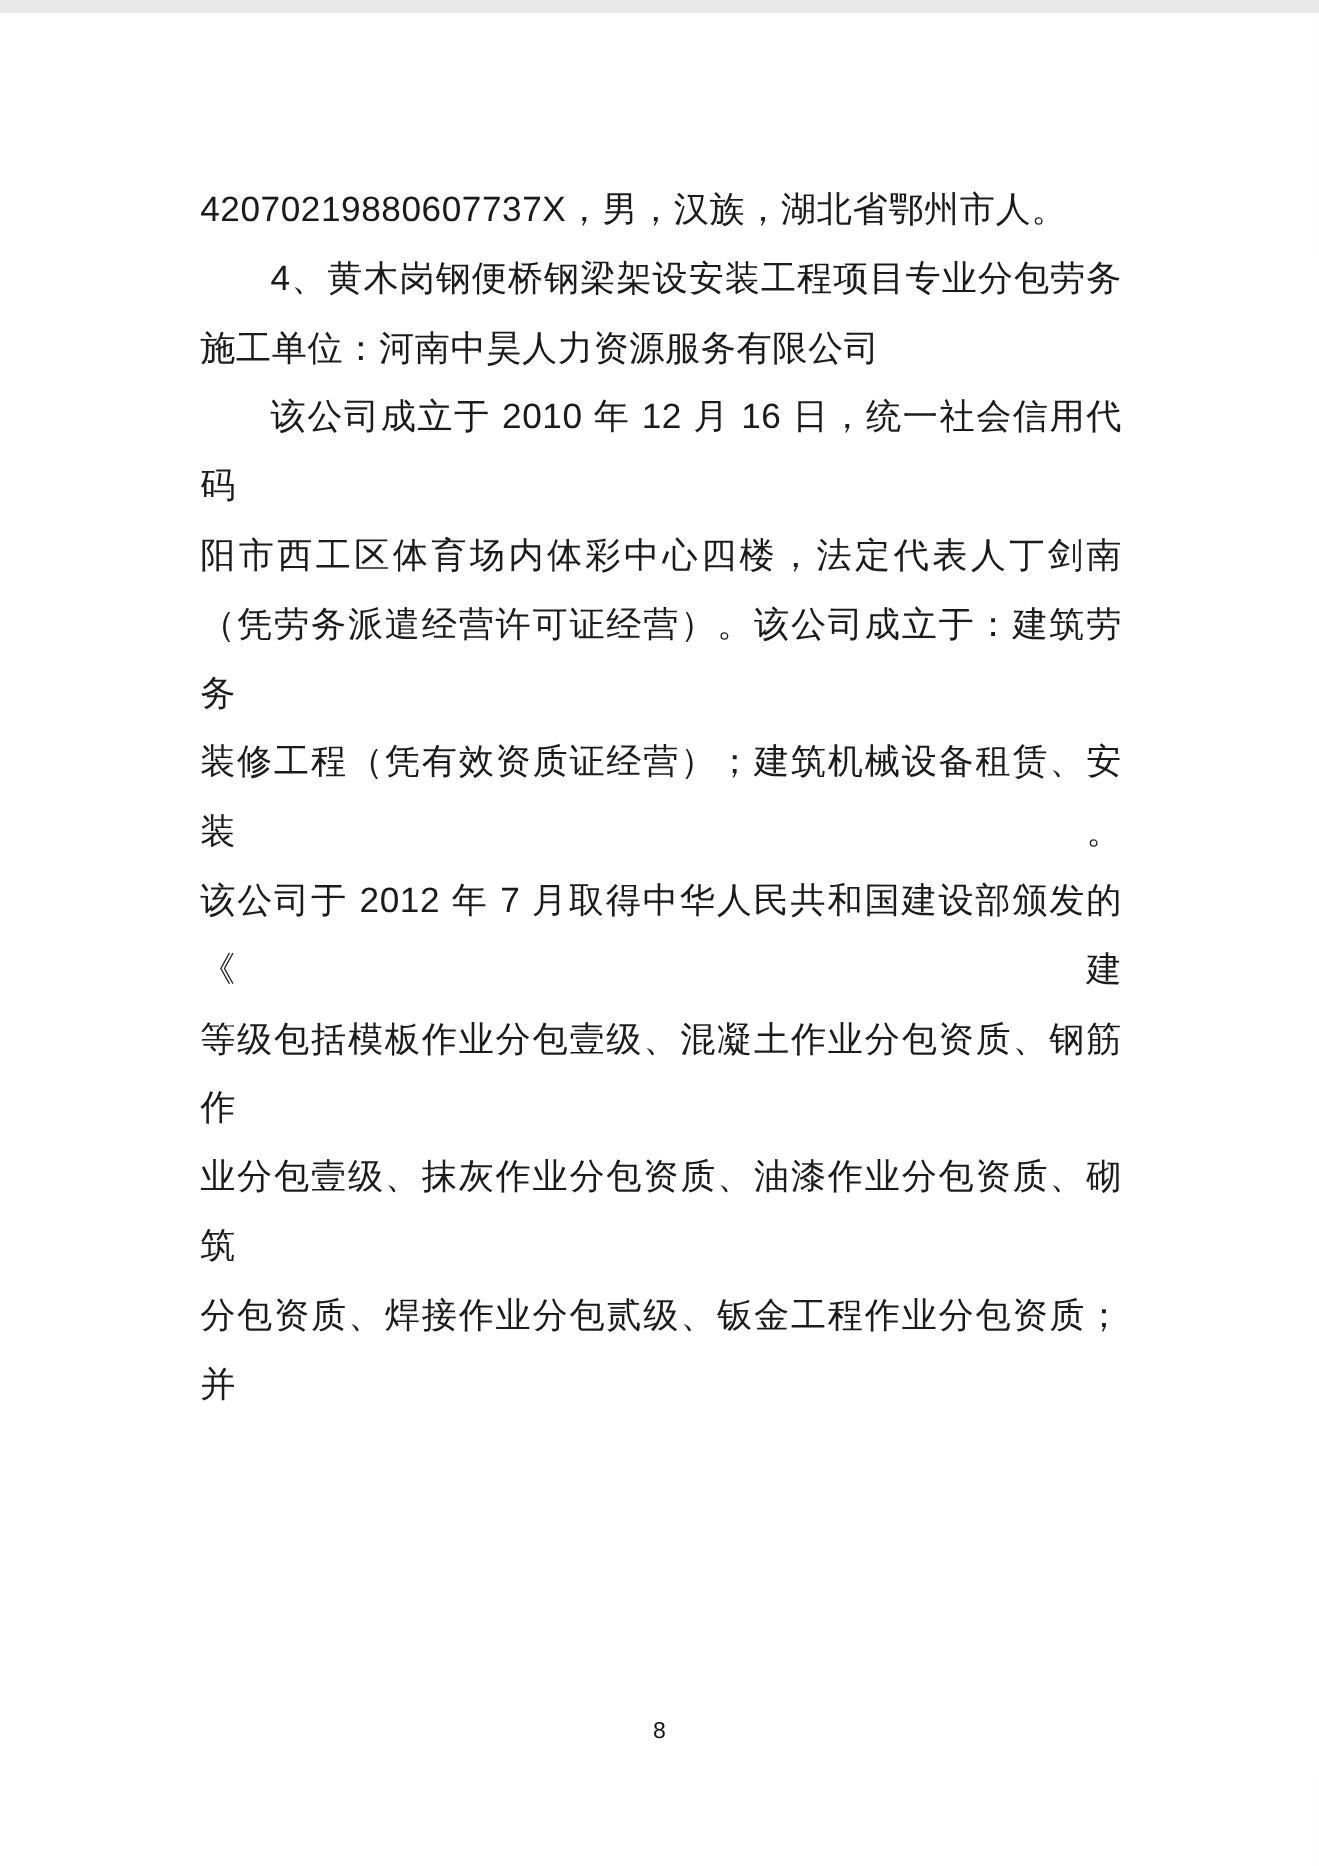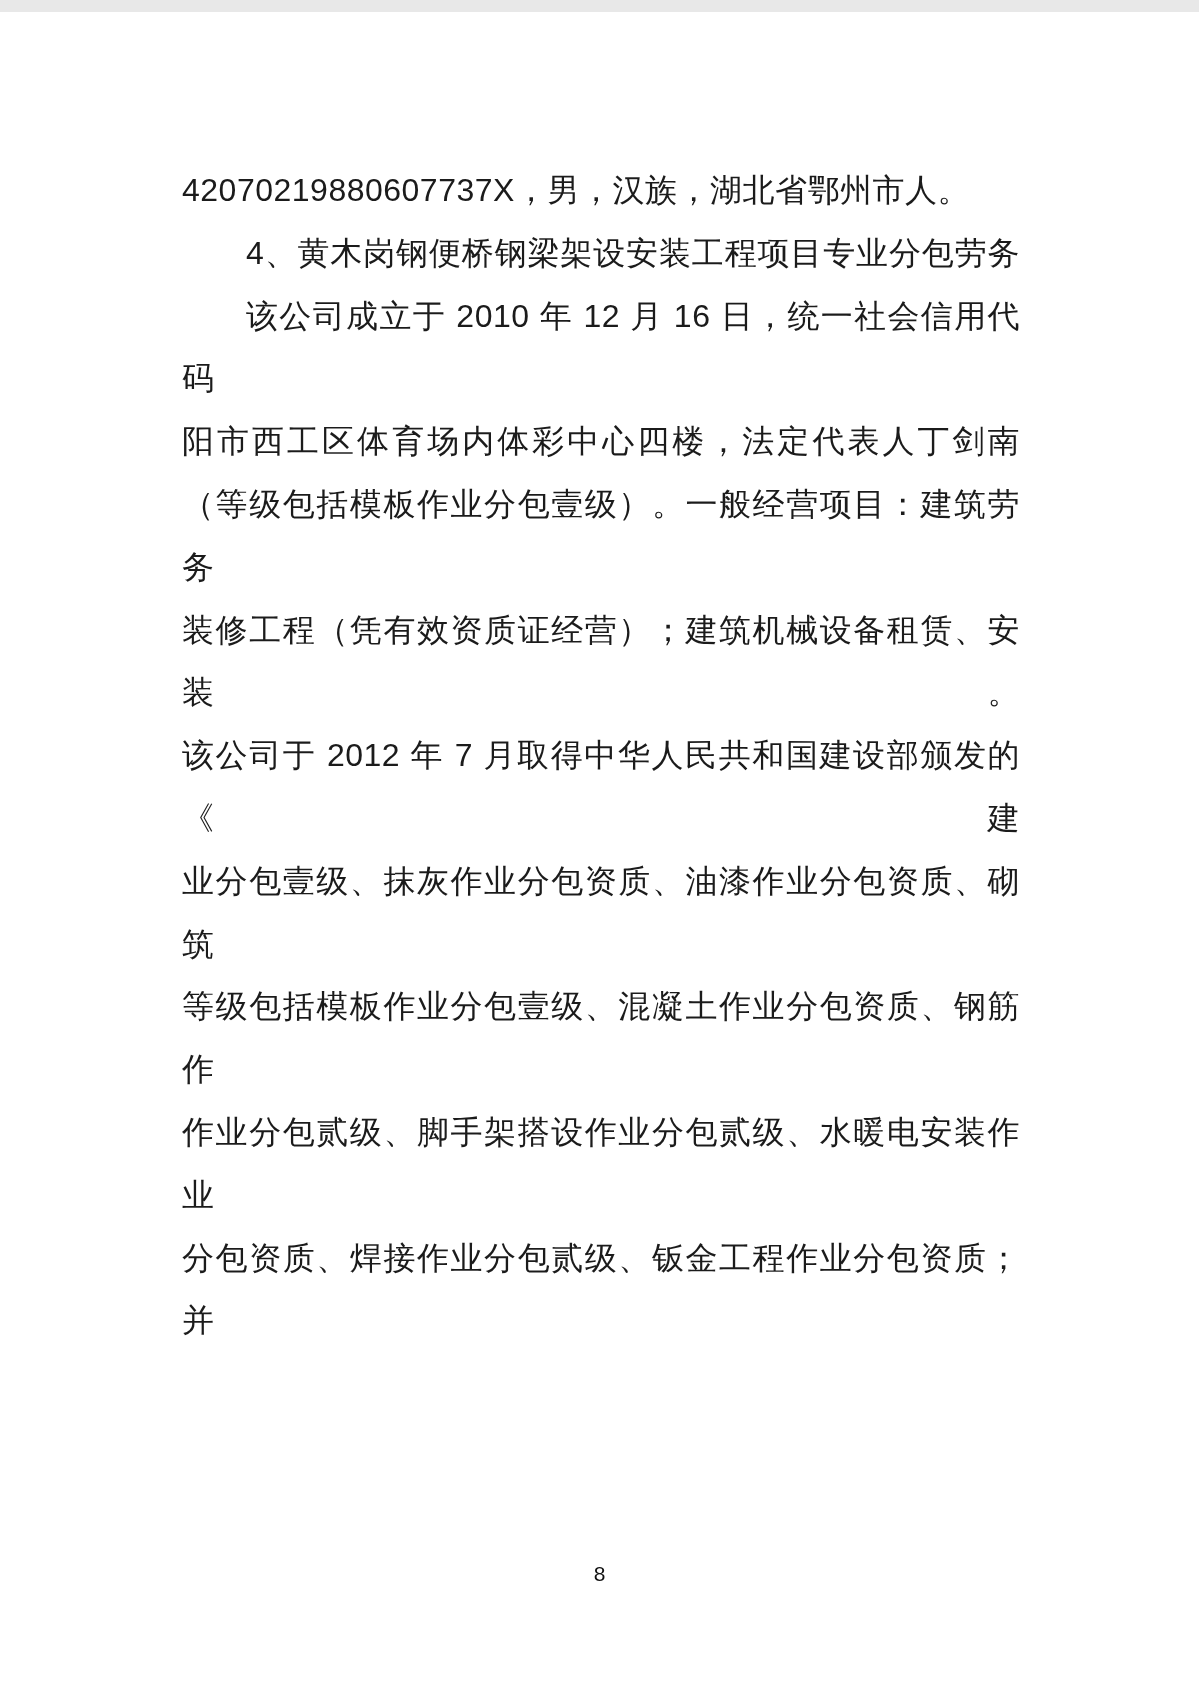--- a/index.html
+++ b/index.html
@@ -48,24 +48,24 @@
     color: #111111;
   }
 </style>
 </head>
 <body>
 
 <div class="page">
   <div class="text-block" id="text-block">
       <div class="line">42070219880607737X，男，汉族，湖北省鄂州市人。</div>
       <div class="line indent justify">4、黄木岗钢便桥钢梁架设安装工程项目专业分包劳务</div>
+      <div class="line">施工单位：河南中昊人力资源服务有限公司</div>
       <div class="line indent justify">该公司成立于 2010 年 12 月 16 日，统一社会信用代码</div>
       <div class="line justify">阳市西工区体育场内体彩中心四楼，法定代表人丁剑南</div>
-      <div class="line justify">（等级包括模板作业分包壹级）。一般经营项目：建筑劳务</div>
+      <div class="line justify">（凭劳务派遣经营许可证经营）。该公司成立于：建筑劳务</div>
       <div class="line justify">装修工程（凭有效资质证经营）；建筑机械设备租赁、安装。</div>
       <div class="line justify">该公司于 2012 年 7 月取得中华人民共和国建设部颁发的《建</div>
+      <div class="line justify">等级包括模板作业分包壹级、混凝土作业分包资质、钢筋作</div>
       <div class="line justify">业分包壹级、抹灰作业分包资质、油漆作业分包资质、砌筑</div>
-      <div class="line justify">等级包括模板作业分包壹级、混凝土作业分包资质、钢筋作</div>
-      <div class="line justify">作业分包贰级、脚手架搭设作业分包贰级、水暖电安装作业</div>
       <div class="line justify">分包资质、焊接作业分包贰级、钣金工程作业分包资质；并</div>
     </div>
   <div class="page-number">8</div>
 </div>
 
 </body></html>

